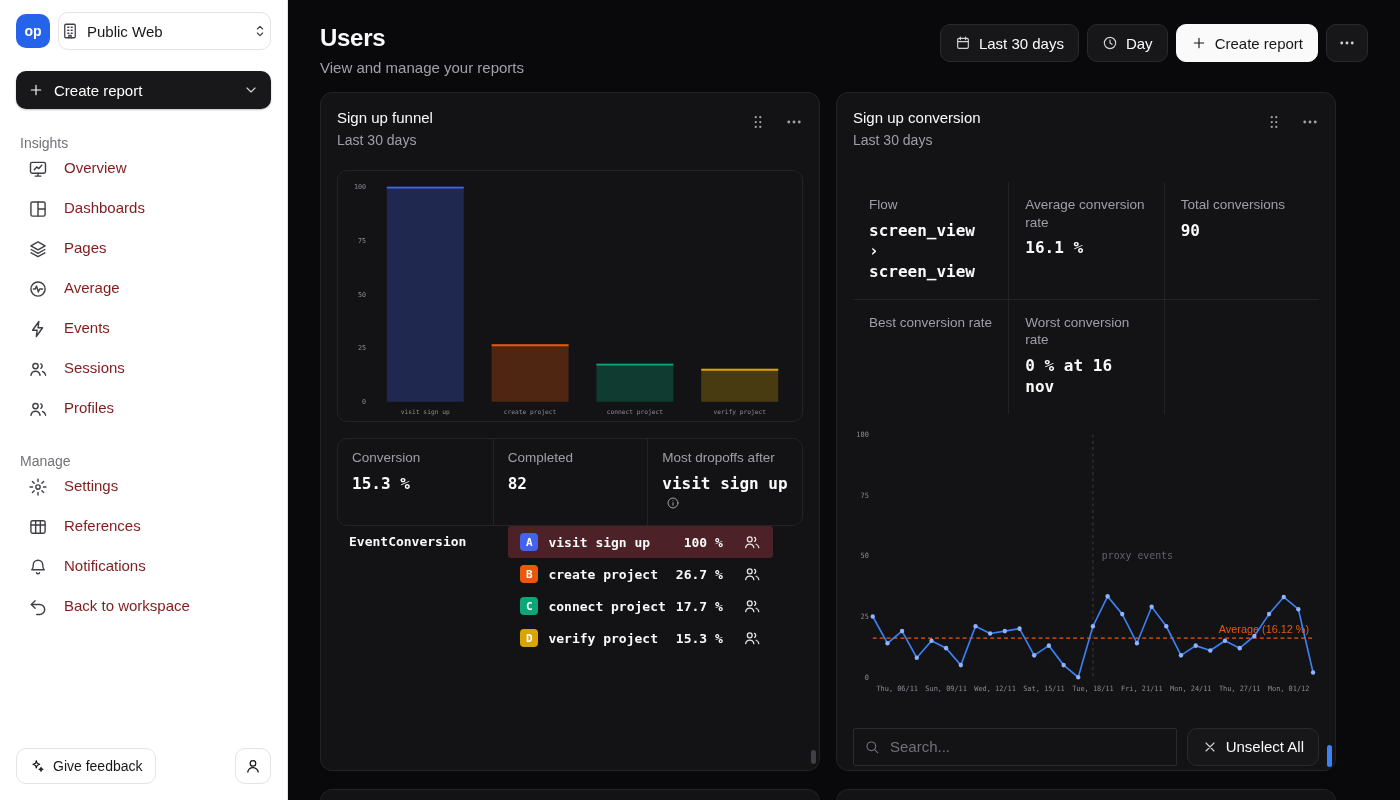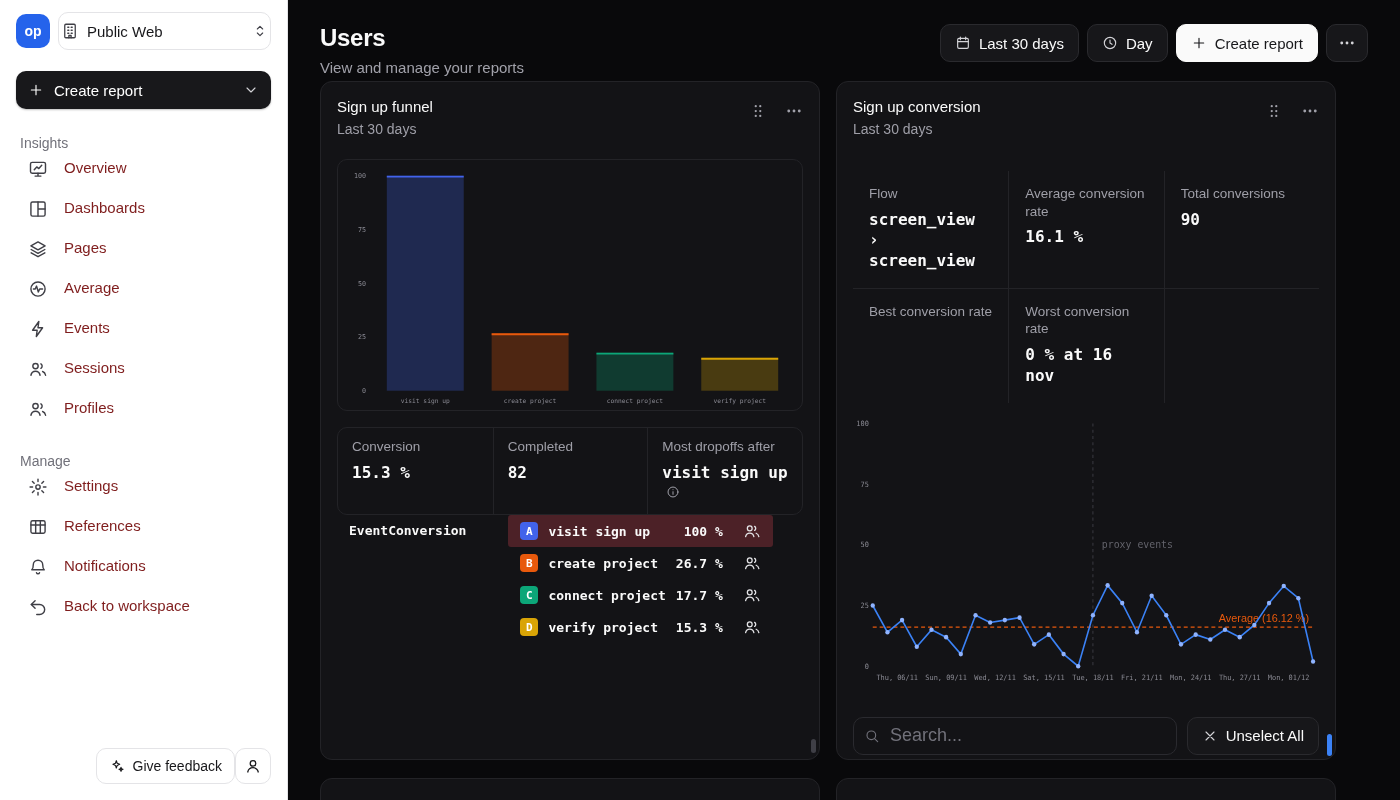--- a/index.html
+++ b/index.html
@@ -17,27 +17,27 @@
   .logo{width:34px;height:34px;border-radius:10px;background:#2563eb;color:#fff;font-weight:700;font-size:14px;display:grid;place-items:center;cursor:pointer}
   .ws-select{flex:1;height:38px;border:1px solid #e4e4e7;background:#fff;border-radius:10px;display:flex;align-items:center;gap:8px;padding:0 2px;font-size:15px;color:#18181b;cursor:pointer}
   .ws-select .icon{color:#3f3f46}
   .ws-name{flex:1;text-align:left;font-weight:500}
   .create-btn{height:38px;background:#18181b;color:#fff;border:none;border-radius:10px;display:flex;align-items:center;gap:10px;padding:0 12px;font-size:15px;cursor:pointer;margin-bottom:12px;box-shadow:0 1px 2px rgba(0,0,0,.25)}
   .create-btn .right{margin-left:auto;color:#d4d4d8}
   .section-label{font-size:14px;color:#71717a;margin:14px 0 8px;padding-left:4px}
   .nav-item{height:40px;display:flex;align-items:flex-start;gap:16px;padding:0 8px 0 12px;border-radius:8px;font-size:15px;color:#7f1d1d;cursor:pointer}
   .nav-item .icon{color:#3f3f46}
   .spacer{flex:1}
-  .sb-bottom{display:flex;align-items:center;justify-content:flex-end}
+  .sb-bottom{display:flex;align-items:center;justify-content:space-between}
   .feedback-btn{height:36px;border:1px solid #e4e4e7;background:#fff;border-radius:10px;display:flex;align-items:center;gap:8px;padding:0 12px;font-size:14px;color:#18181b;cursor:pointer}
   .avatar-btn{width:36px;height:36px;border:1px solid #e4e4e7;background:#fff;border-radius:10px;display:grid;place-items:center;cursor:pointer;color:#18181b}
 
   
   .main{flex:1;display:flex;flex-direction:column;padding:24px 32px 0;overflow:hidden}
-  .page-head{display:flex;justify-content:space-between;align-items:flex-start;margin-bottom:5px}
+  .page-head{display:flex;justify-content:space-between;align-items:flex-start;margin-bottom:16px}
   .page-title{font-size:24px;font-weight:700;letter-spacing:-.3px}
   .page-sub{font-size:15px;color:#a1a1aa;margin-top:7px}
   .head-actions{display:flex;gap:8px}
   .btn{height:38px;border-radius:10px;display:flex;align-items:center;gap:8px;padding:0 14px;font-size:15px;cursor:pointer}
   .btn.dark{background:#17171a;border:1px solid #2a2a2e;color:#fafafa}
   .btn.dark .icon{color:#d4d4d8}
   .btn.light{background:#fafafa;border:1px solid #fafafa;color:#18181b;font-weight:500}
   .btn.iconbtn{padding:0 11px}
 
   .grid{display:grid;grid-template-columns:1fr 1fr;gap:18px 16px;margin-right:32px;grid-auto-rows:679px}
@@ -75,21 +75,21 @@
   .conv-body{padding-top:34px}
   .cstats{display:grid;grid-template-columns:1fr 1fr 1fr;flex:none}
   .ccell{padding:14px 16px 16px}
   .ccell.bl{border-left:1px solid #232327}
   .ccell.bt{border-top:1px solid #232327}
   .line-wrap{height:268px;margin-top:12px;flex:none}
   .line-wrap svg{width:100%;height:100%}
   .card-foot{display:flex;gap:10px;margin-top:34px;flex:none}
   .search-wrap{flex:1;position:relative}
   .sicon{position:absolute;left:11px;top:11px;color:#71717a}
-  .search-input{width:100%;height:38px;background:transparent;border:1px solid #2a2a2f;border-radius:10px;color:#fafafa;padding:0 12px 0 36px;font-size:18px;font-family:inherit;outline:none}
+  .search-input{width:100%;height:38px;background:transparent;border:1px solid #2a2a2f;border-radius:2px;color:#fafafa;padding:0 12px 0 36px;font-size:15px;font-family:inherit;outline:none}
   .search-input::placeholder{color:#71717a}
 
   .scroll-thumb{position:absolute;right:3px;width:5px;border-radius:3px}
   .scroll-thumb.gray{bottom:6px;height:14px;background:#3f3f46}
   .scroll-thumb.blue{bottom:3px;height:22px;background:#3b82f6}
 </style>
 </head>
 <body>
 
 <aside class="sidebar">

